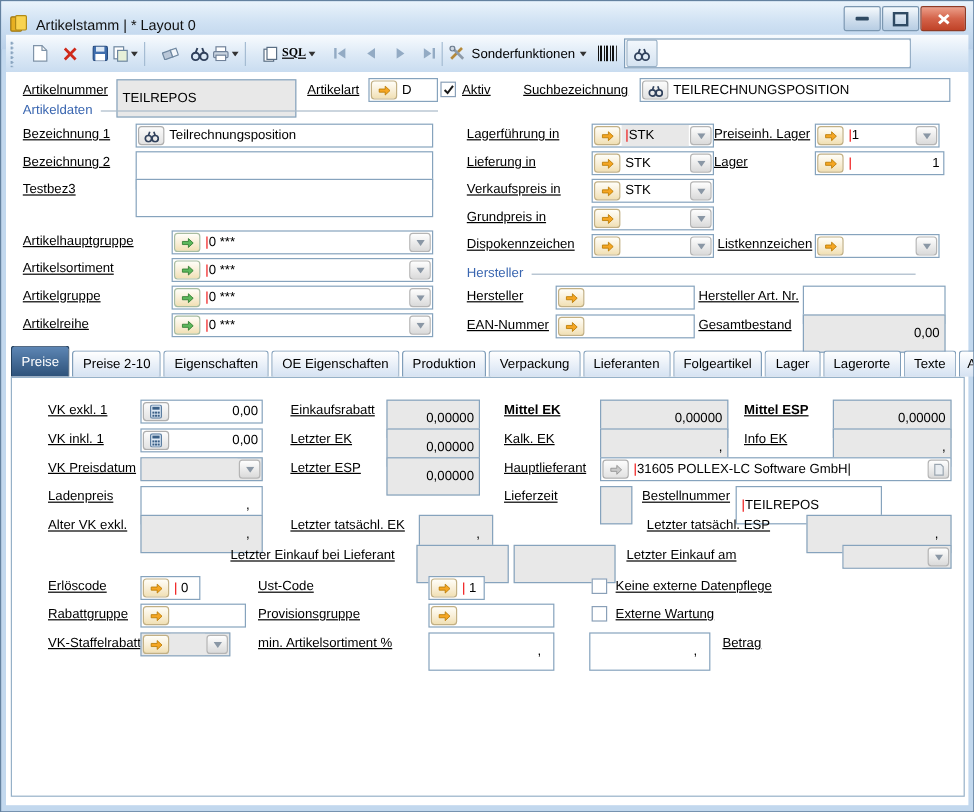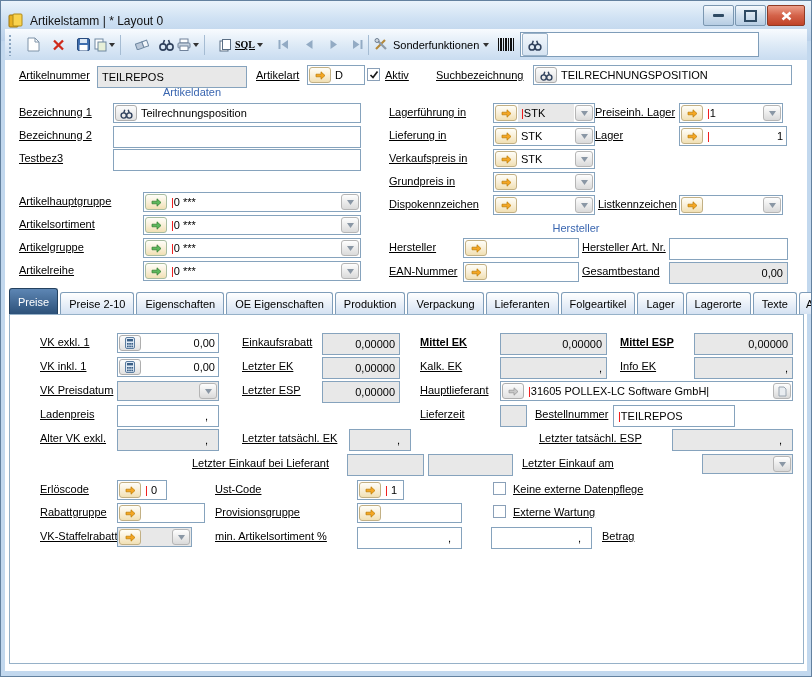--- a/index.html
+++ b/index.html
@@ -27,23 +27,23 @@
   .tlabel{margin:0 2px 0 4px;white-space:nowrap;}
   .sqltxt{font-weight:bold;font-size:10px;text-decoration:underline;font-family:"Liberation Serif",serif;}
   .searchwrap{display:flex;align-items:center;height:23px;border:1px solid #7f9db9;background:#fff;margin-left:4px;}
   .sbtn{width:24px;height:21px;margin:0 1px;border:1px solid #9ab2c8;border-radius:2px;
        background:linear-gradient(#f2f7fc,#d5e3f1);display:flex;align-items:center;justify-content:center;}
   .sinput{border:none;outline:none;width:205px;height:19px;font:11px "Liberation Sans",sans-serif;}
   
   .content{position:absolute;top:59px;left:4px;right:4px;bottom:5px;background:#fff;}
   .lbl{position:absolute;white-space:nowrap;text-decoration:underline;}
   .b{font-weight:bold;}
-  .sect{position:absolute;color:#3a66b0;display:flex;align-items:center;gap:7px;flex-direction:column;}
+  .sect{position:absolute;color:#3a66b0;display:flex;align-items:center;gap:7px;}
   .sect .line{height:1px;background:#a9b9c9;flex:1;}
-  .fld{position:absolute;height:22px;border:1px solid #86a3bd;background:#fff;box-sizing:border-box;
+  .fld{position:absolute;height:32px;border:1px solid #86a3bd;background:#fff;box-sizing:border-box;
        display:flex;align-items:center;padding:0 4px;overflow:hidden;white-space:nowrap;}
   .fld.gray{background:#e8e8e8;}
   .fld.right{justify-content:flex-end;}
   .comp{position:absolute;height:20px;border:1px solid #86a3bd;background:#fff;box-sizing:border-box;
        display:flex;align-items:stretch;overflow:hidden;}
   .comp.gray{background:#e8e8e8;}
   .val{flex:1;display:flex;align-items:center;padding:0 3px;overflow:hidden;white-space:nowrap;}
   .val.right{justify-content:flex-end;}
   .val.grayv{background:#e8e8e8;}
   .ab{width:20px;margin:1px;border:1px solid #c2b084;border-radius:3px;flex:0 0 auto;

